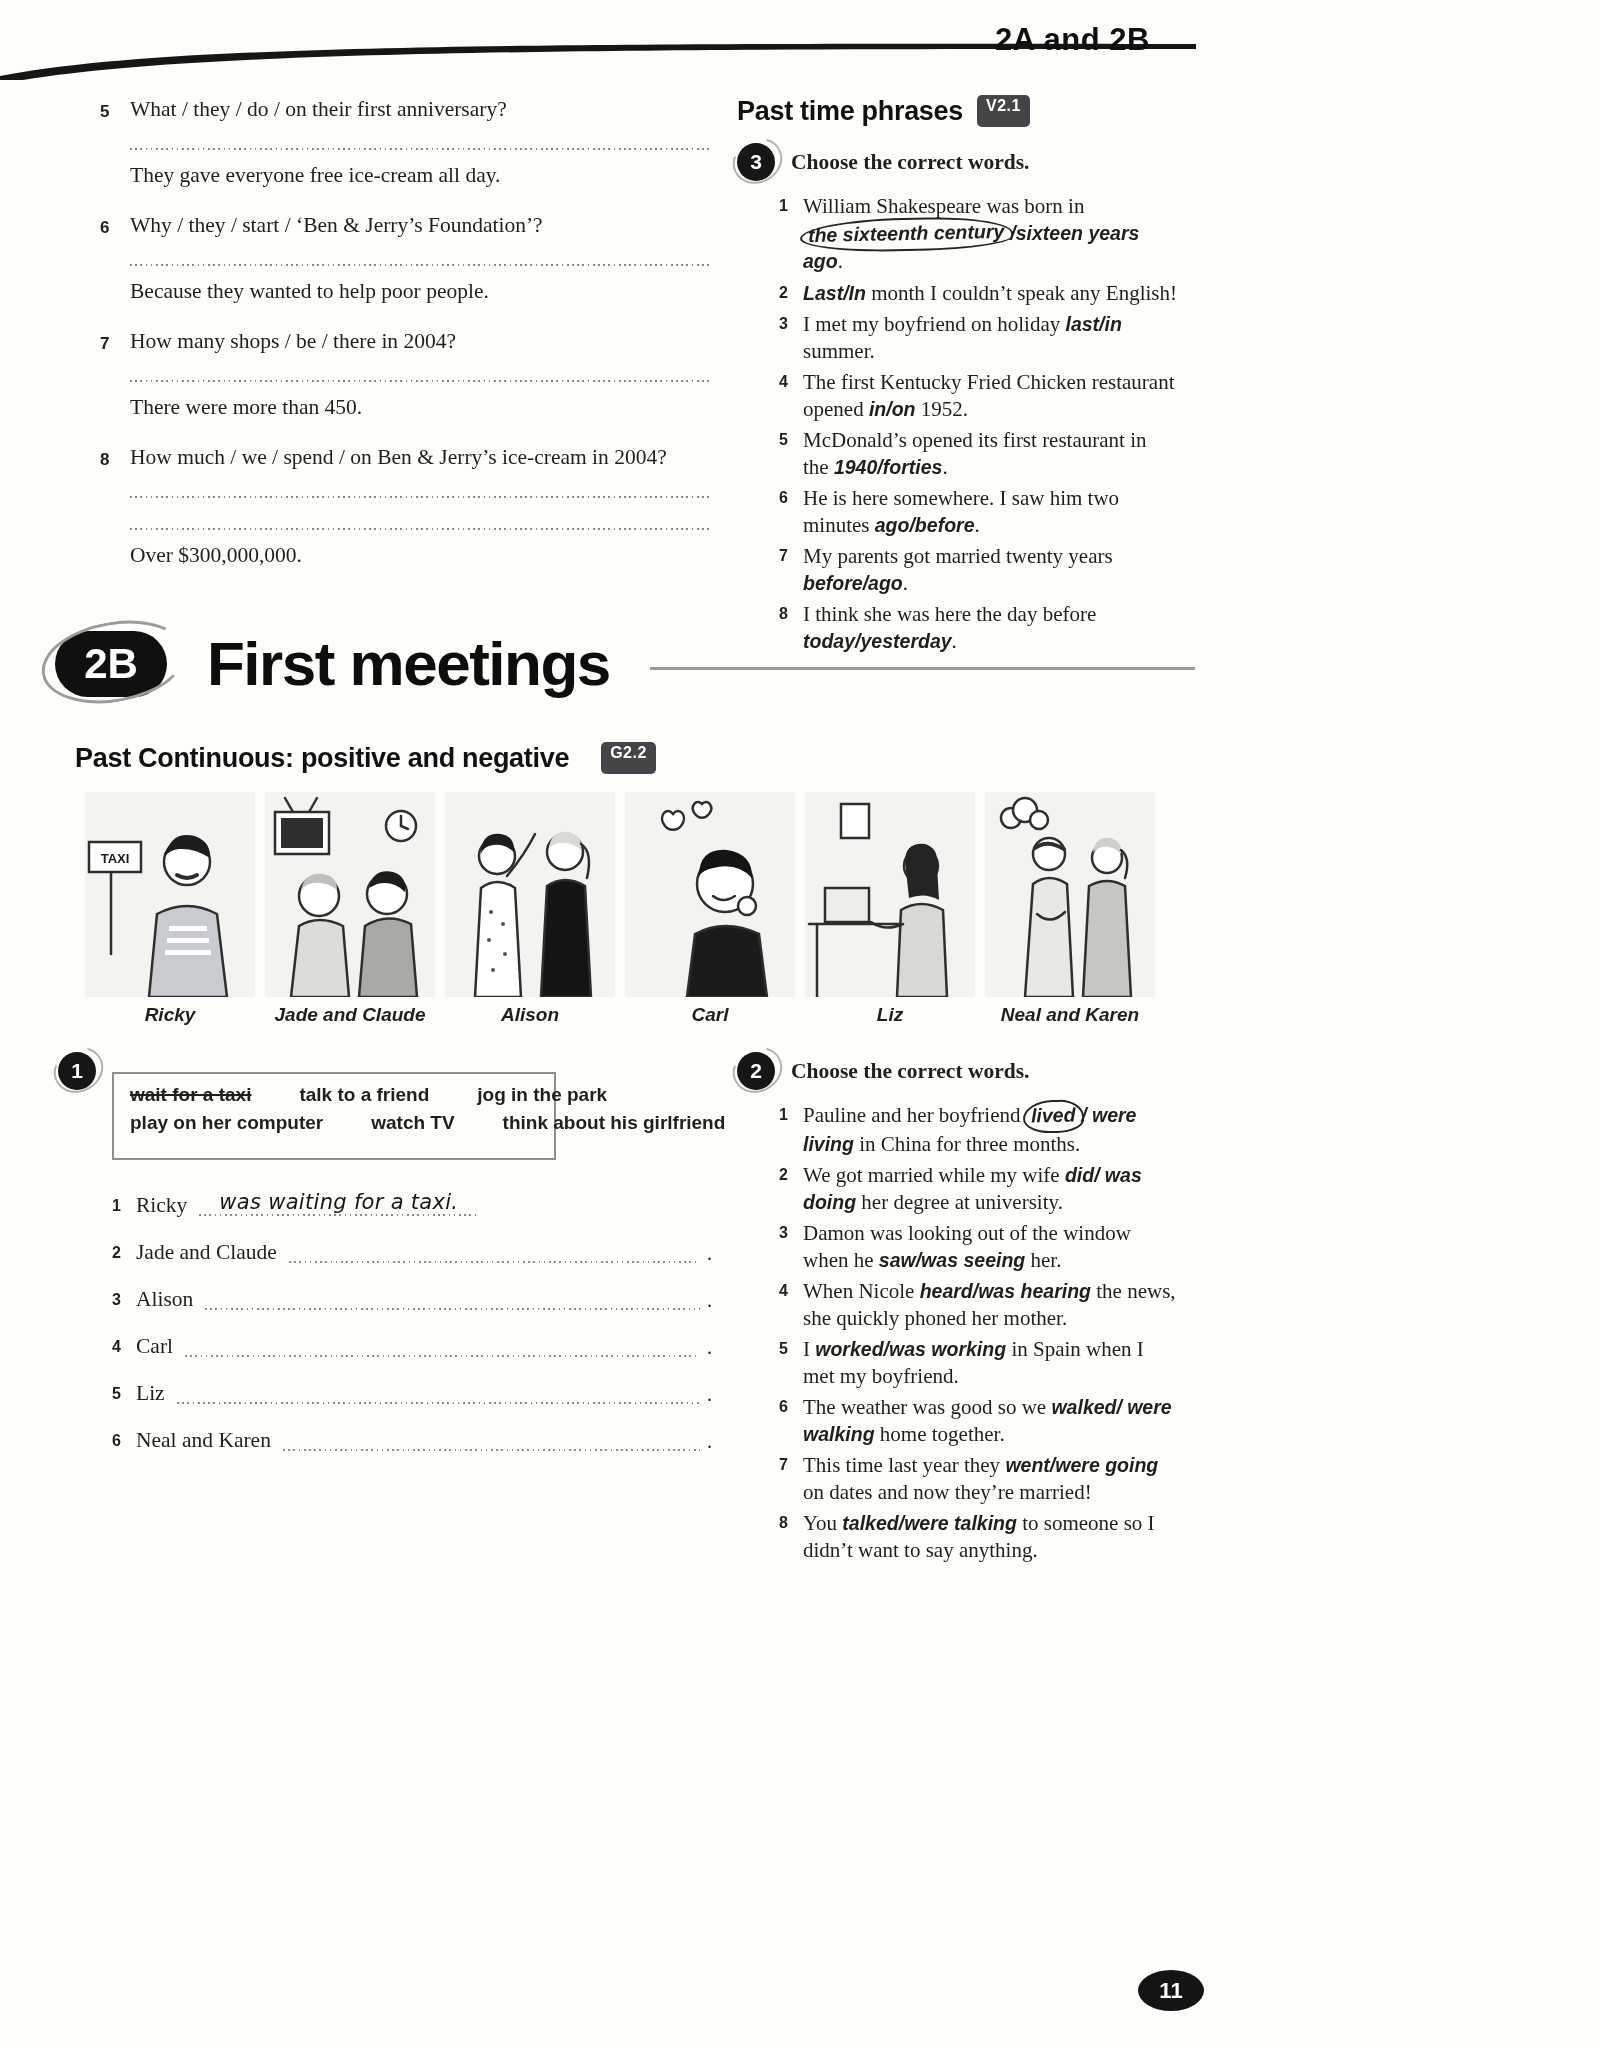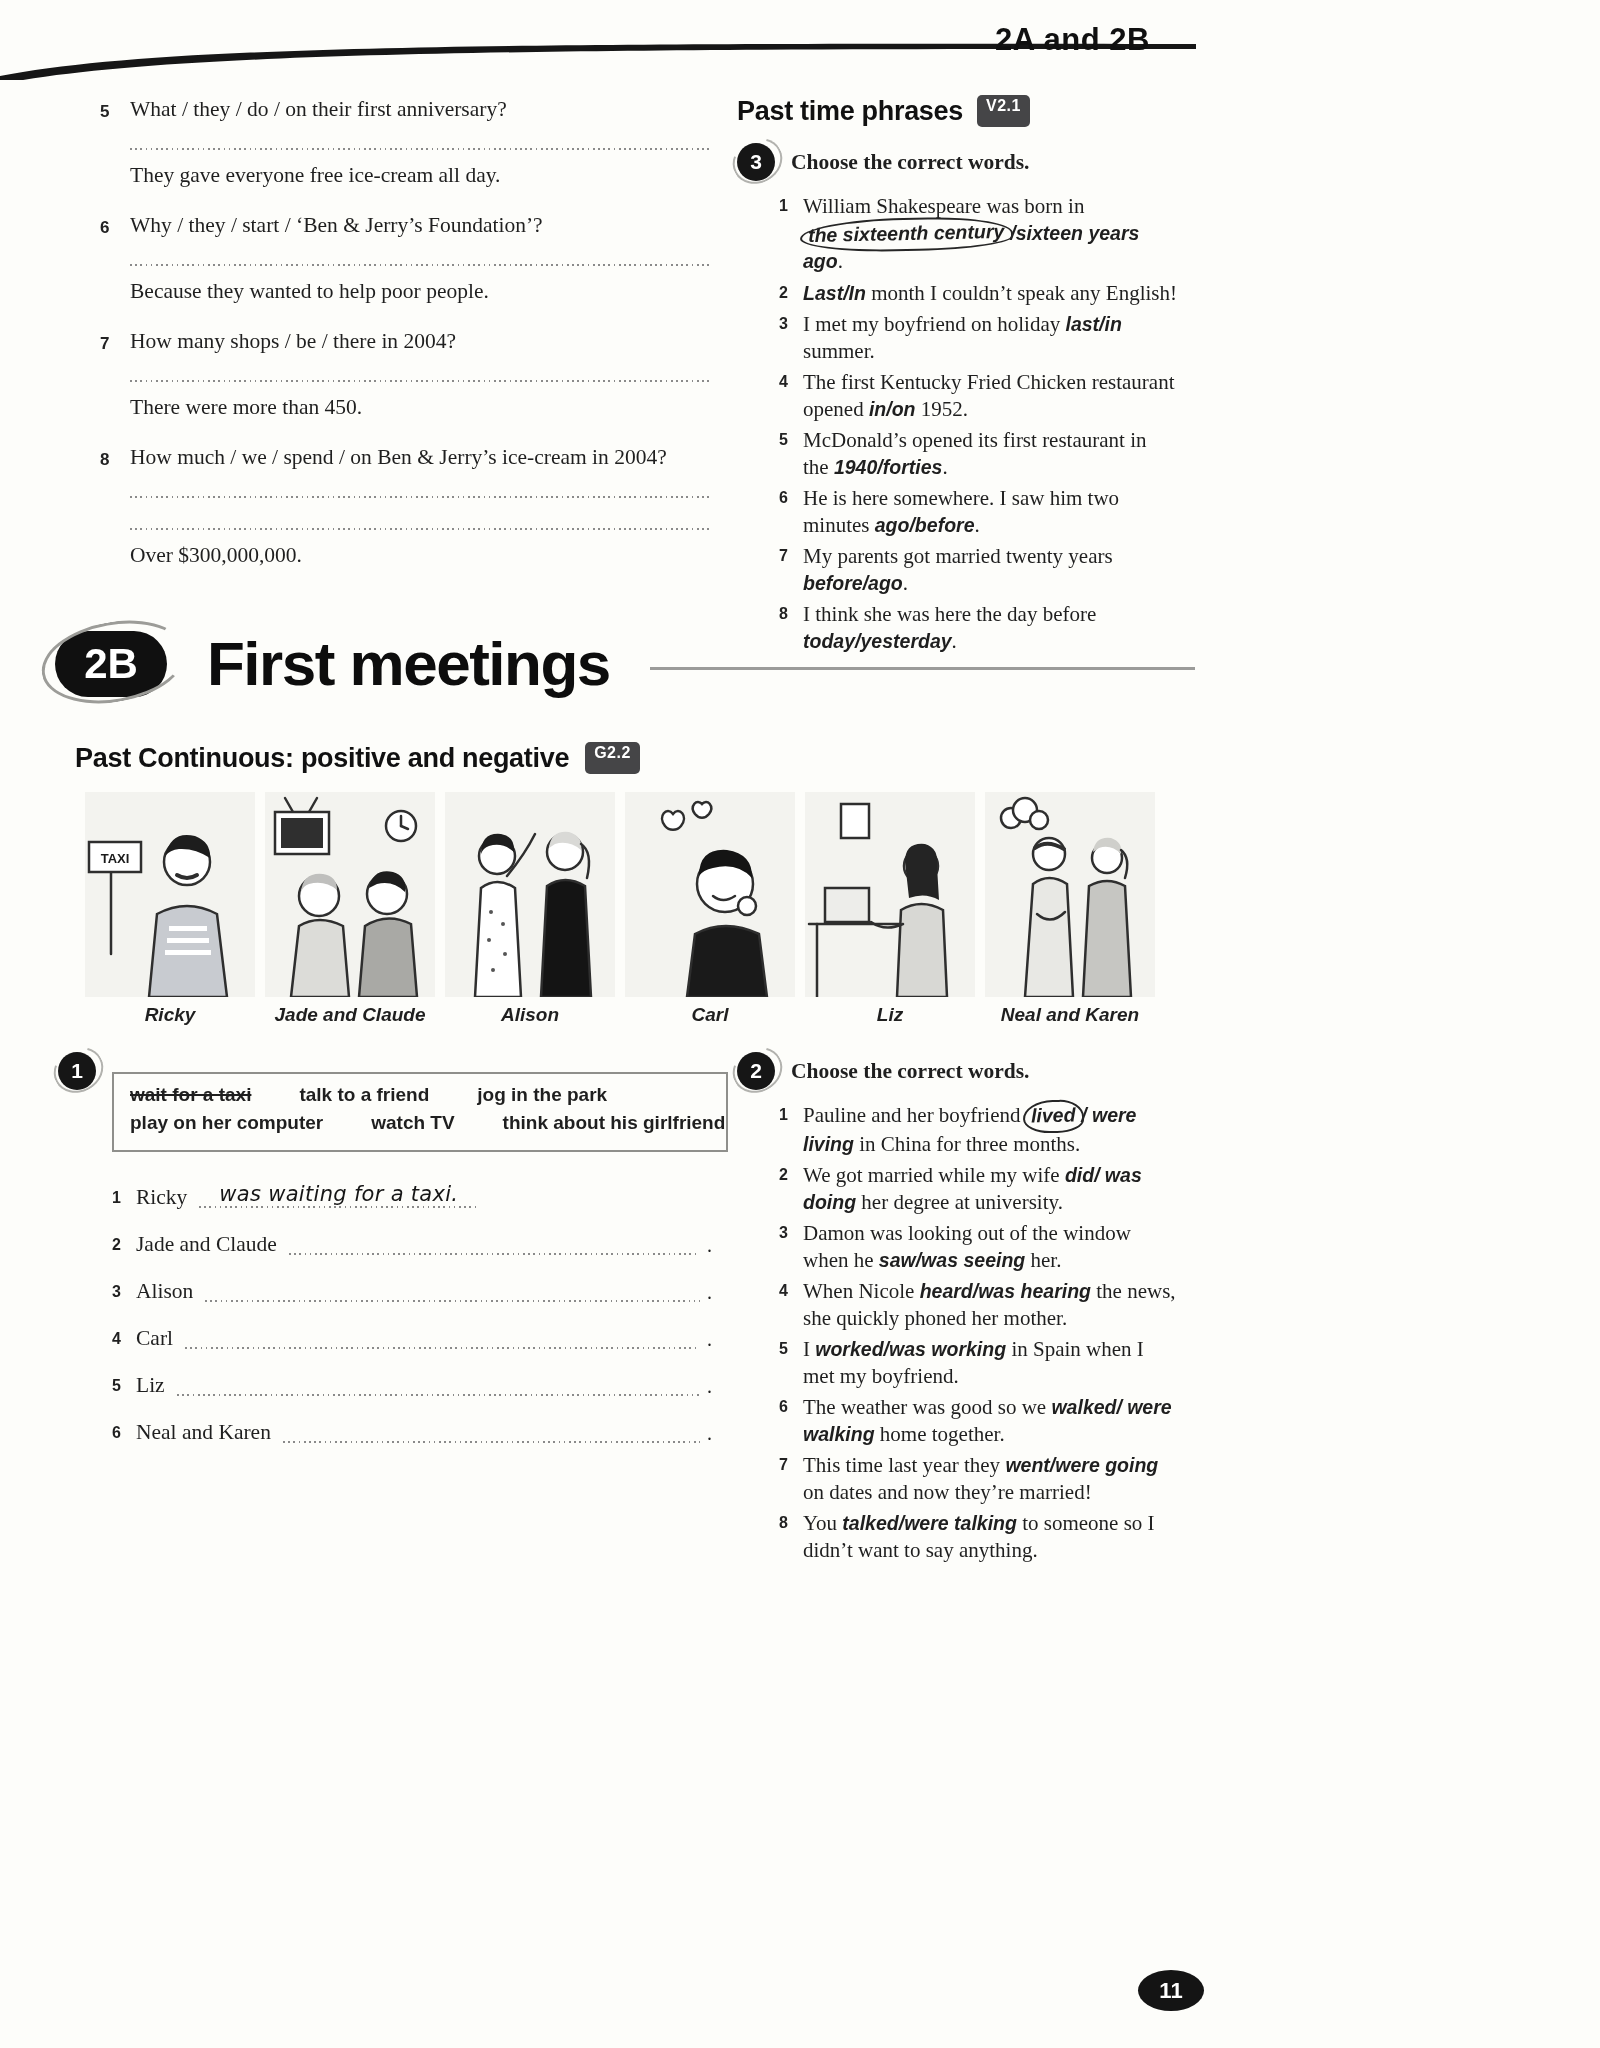--- a/index.html
+++ b/index.html
@@ -92,35 +92,35 @@
   .sec-badge::before {
     content: ""; position: absolute; inset: -9px -20px -5px -14px;
     border: 3px solid #9c9c98; border-radius: 50%;
     border-right-color: transparent; transform: rotate(-10deg);
   }
   .sec-title {
     font-family: "Liberation Sans", sans-serif; font-weight: 700;
     font-size: 62px; letter-spacing: -1.5px; color: #0d0d0d; white-space: nowrap;
   }
   .sec-line { flex: 1; height: 3px; background: #9b9b99; margin-top: 10px; }
-  .subhead { position: absolute; left: 75px; top: 742px; display: flex; gap: 16px; align-items: center; }
+  .subhead { position: absolute; left: 75px; top: 742px; display: flex; gap: 32px; align-items: center; }
 
   
   .pics { position: absolute; left: 85px; top: 792px; display: flex; gap: 10px; }
   .panel { width: 170px; }
   .panel svg { display: block; width: 170px; height: 205px; background: #f3f3ef; }
   .caption {
     text-align: center; margin-top: 7px;
     font-family: "Liberation Sans", sans-serif; font-style: italic; font-weight: 700; font-size: 19px;
   }
 
   
   .ex1 { position: absolute; left: 58px; top: 1052px; width: 660px; }
   .ex1-body { width: 600px; }
-  .wordbox { margin-top: 20px; width: 616px; border: 2px solid #8f8f8b; padding: 10px 16px 16px; }
+  .wordbox { margin-top: 20px; width: 444px; border: 2px solid #8f8f8b; padding: 10px 16px 24px; }
   .wb-row { display: flex; gap: 48px; }
   .wb-row + .wb-row { margin-top: 6px; }
   .wb-word { font-family: "Liberation Sans", sans-serif; font-weight: 700; font-size: 19px; white-space: nowrap; }
   .ans-list { margin-top: 26px; }
   .ans-row { display: flex; align-items: flex-end; margin-bottom: 15px; height: 32px; }
   .ans-num {
     flex: none; width: 24px; font-family: "Liberation Sans", sans-serif;
     font-weight: 700; font-size: 16px; padding-bottom: 3px;
   }
   .ans-name { font-size: 21.5px; padding-right: 12px; white-space: nowrap; }

